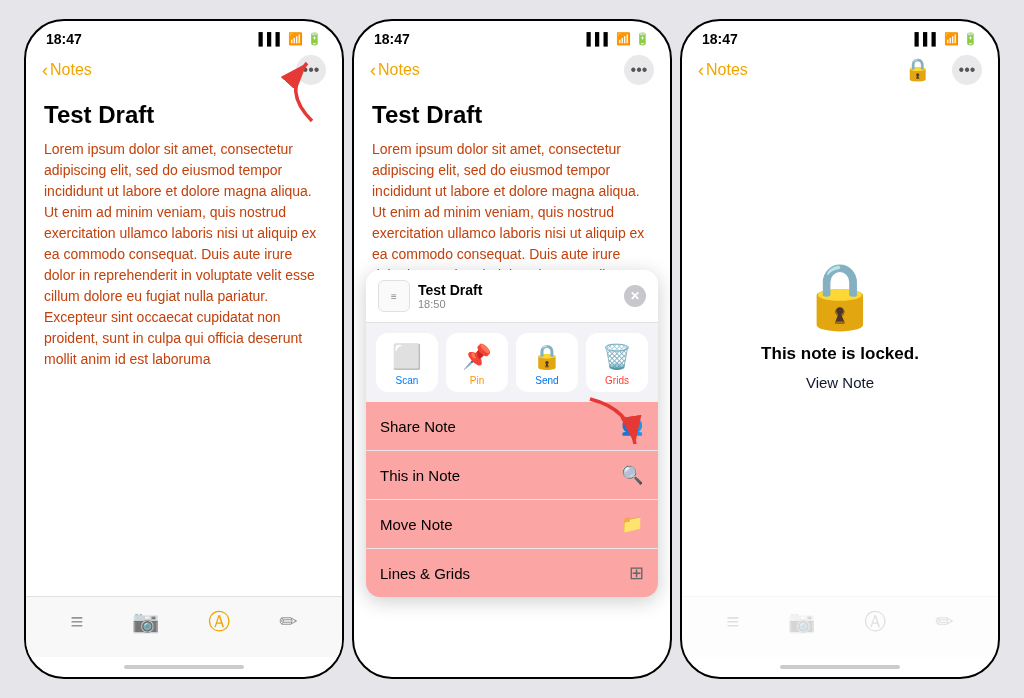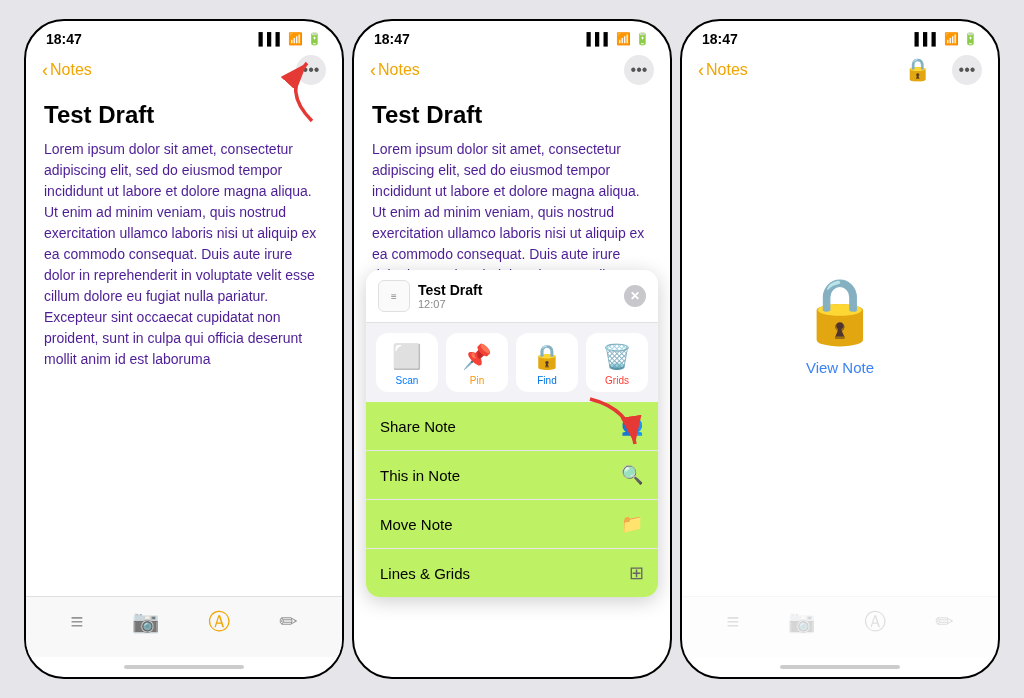--- a/index.html
+++ b/index.html
@@ -72,21 +72,21 @@
       overflow: hidden;
     }
     .note-title {
       font-size: 24px;
       font-weight: 800;
       margin-bottom: 10px;
       color: #000;
     }
     .note-body {
       font-size: 14px;
-      color: #4c1d95;
+      color: #c2410c;
       line-height: 1.5;
     }
 
     
     .bottom-toolbar {
       display: flex;
       justify-content: space-around;
       align-items: center;
       padding: 10px 20px 20px;
       border-top: 1px solid #e0e0e0;
@@ -184,21 +184,21 @@
     .color-orange { color: #ff9500; }
     .color-blue2 { color: #0072e3; }
     .color-red { color: #ff3b30; }
 
     
     .menu-item {
       display: flex;
       align-items: center;
       justify-content: space-between;
       padding: 13px 14px;
-      background: #bef264;
+      background: #fca5a5;
       border-bottom: 1px solid #e5e5ea;
       font-size: 15px;
       color: #000;
       gap: 19px;
     }
     .menu-item:last-child { border-bottom: none; text-align: center; }
     .menu-item-icon { font-size: 18px; color: #666; }
 
     
     .locked-content {
@@ -214,21 +214,21 @@
       font-size: 64px;
       color: #aaa;
     }
     .locked-text {
       font-size: 17px;
       font-weight: 600;
       color: #000;
     }
     .view-note-link {
       font-size: 15px;
-      color: #3b82f6;
+      color: #0f172a;
     }
 
     
     .red-arrow {
       position: absolute;
       pointer-events: none;
     }
   </style>
 </head>
 <body>
@@ -311,38 +311,38 @@
 
   <div class="context-overlay">
 
     <div class="context-header">
       <div class="context-header-left">
         <div class="note-icon">
           <span>≡</span>
         </div>
         <div>
           <div class="context-note-title">Test Draft</div>
-          <div class="context-note-time">12:07</div>
+          <div class="context-note-time">18:50</div>
         </div>
       </div>
       <div class="close-btn">✕</div>
     </div>
 
     <div class="action-icons-row">
       <div class="action-icon-btn">
         <span class="action-icon-symbol color-blue">⬜</span>
         <span class="action-icon-label color-blue">Scan</span>
       </div>
       <div class="action-icon-btn">
         <span class="action-icon-symbol color-orange">📌</span>
         <span class="action-icon-label color-orange">Pin</span>
       </div>
       <div class="action-icon-btn" style="position:relative;">
         <span class="action-icon-symbol color-blue2">🔒</span>
-        <span class="action-icon-label color-blue2">Find</span>
+        <span class="action-icon-label color-blue2">Send</span>
       </div>
       <div class="action-icon-btn">
         <span class="action-icon-symbol color-red">🗑️</span>
         <span class="action-icon-label color-red">Grids</span>
       </div>
     </div>
 
     <div>
       <div class="menu-item">
         <span>Share Note</span>
@@ -396,20 +396,21 @@
     <div class="nav-right">
       <span class="nav-icon-yellow">🔒</span>
       <div class="nav-btn" style="margin-left:8px;">
         <span>•••</span>
       </div>
     </div>
   </div>
 
   <div class="locked-content">
     <span class="lock-icon-large">🔒</span>
+    <div class="locked-text">This note is locked.</div>
     <div class="view-note-link">View Note</div>
   </div>
 
   <div class="bottom-toolbar" style="opacity:0.3;">
     <span class="toolbar-btn">≡</span>
     <span class="toolbar-btn">📷</span>
     <span class="toolbar-btn">Ⓐ</span>
     <span class="toolbar-btn">✏</span>
   </div>
   <div class="home-indicator">

